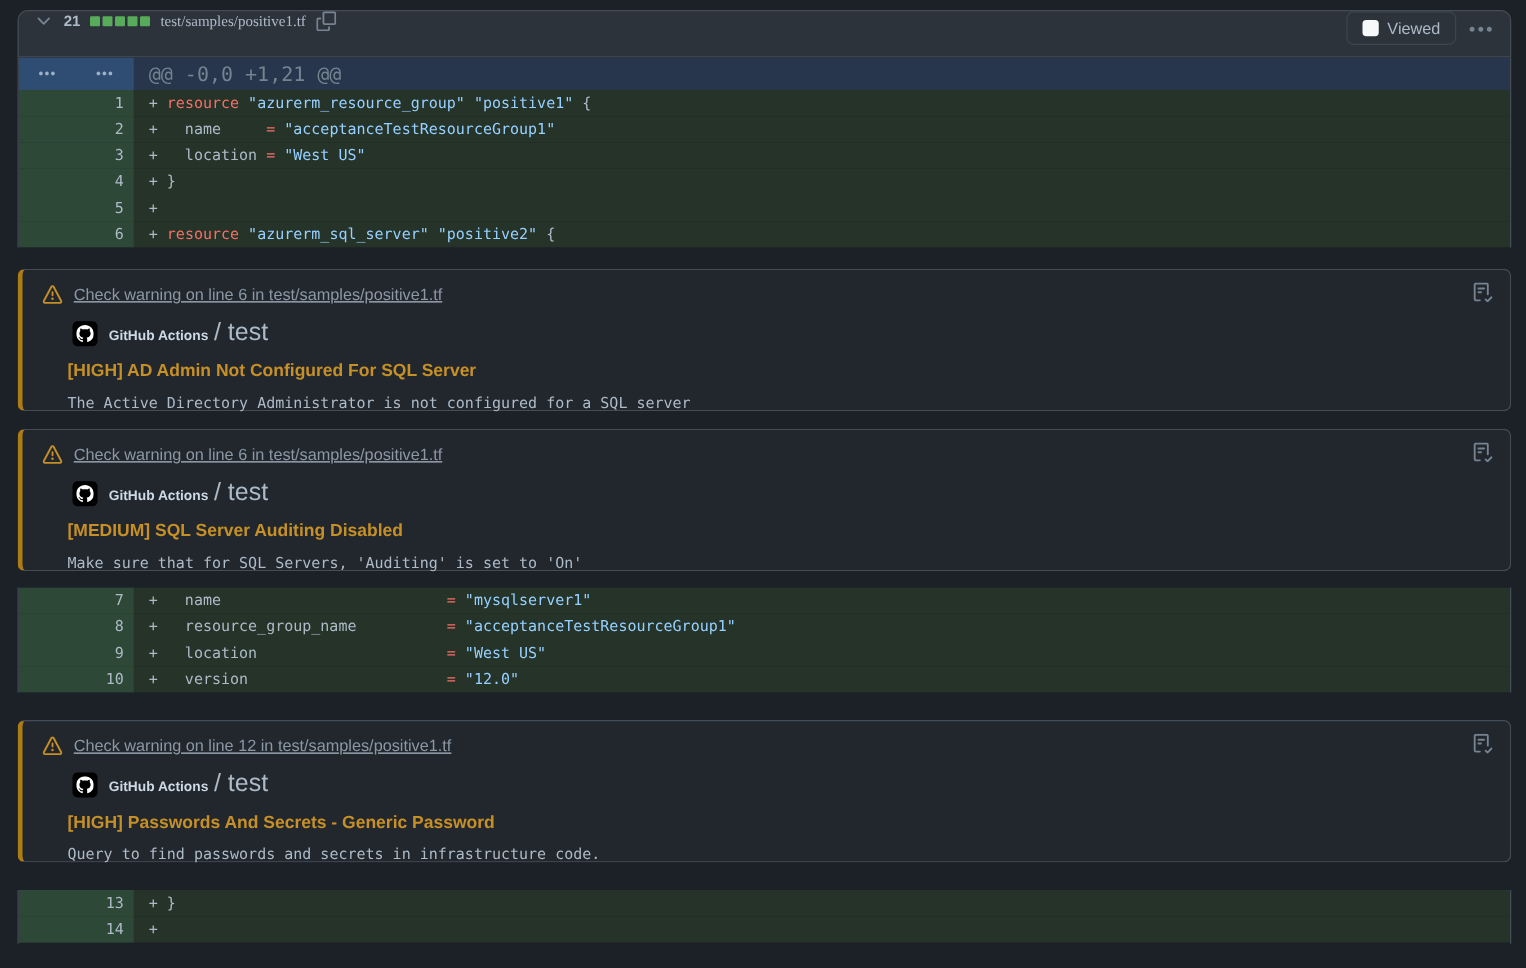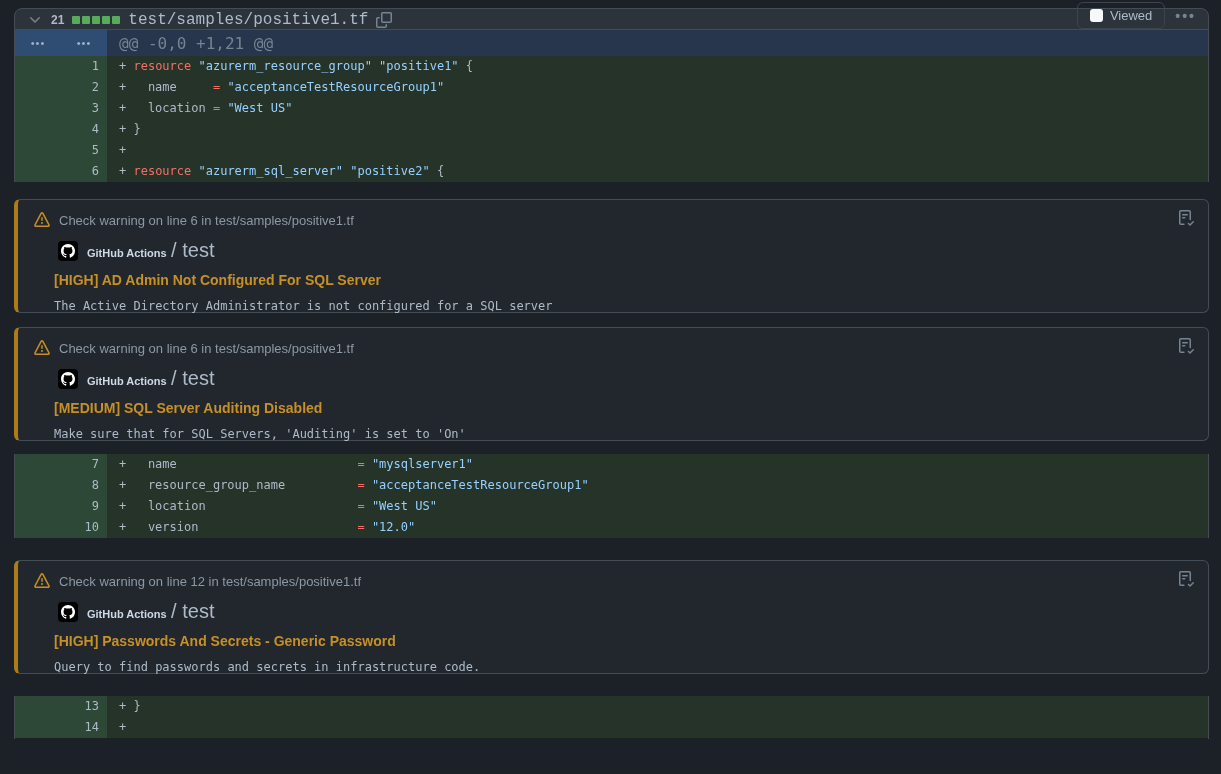--- a/index.html
+++ b/index.html
@@ -9,28 +9,28 @@
     --add-row:#253329; --add-gutter:#2d4836;
     --hunk-row:#27354d; --hunk-gutter:#2f4d72; --hunk-dots:#9db1c9;
     --warn-border:#ae7c14; --warn-fg:#c69026; --green:#57ab5a;
   }
   *{box-sizing:border-box;margin:0;padding:0;}
   html,body{width:1221px;height:774px;overflow:hidden;}
   body{background:var(--bg-page);font-family:"Liberation Sans",sans-serif;color:var(--fg);}
   .page{padding:8px 12px 0 14px;}
 
   
-  .file-header{height:22px;background:var(--bg-header);border:1px solid var(--border);
-    border-radius:8px 8px 0 0;display:flex;align-items:flex-end;padding:0 12px;}
+  .file-header{height:38px;background:var(--bg-header);border:1px solid var(--border);
+    border-radius:8px 8px 0 0;display:flex;align-items:flex-start;padding:0 12px;}
   .fh-left{display:flex;align-items:center;gap:8px;flex:1;min-width:0;}
   .icon-btn{background:none;border:none;cursor:pointer;display:inline-flex;align-items:center;color:var(--fg-muted);padding:0;}
   .chg-count{font-size:12px;font-weight:700;color:var(--fg);}
   .blocks{display:inline-flex;gap:2px;}
   .blocks i{width:8px;height:8px;background:var(--green);border-radius:1px;display:inline-block;}
-  .filename{font-family:Liberation Mono, monospace;font-size:16px;color:var(--fg);}
+  .filename{font-family:Liberation Serif, serif;font-size:12px;color:var(--fg);}
   .fh-right{display:flex;align-items:center;gap:10px;}
   .viewed-btn{display:inline-flex;align-items:center;gap:7px;background:transparent;
     border:1px solid #3d444d;border-radius:6px;padding:5px 12px;cursor:pointer;}
   .viewed-box{width:13px;height:13px;background:#f6f8fa;border-radius:3px;display:inline-block;}
   .viewed-label{font-size:13px;color:var(--fg);}
   .kebab{font-size:14px;letter-spacing:2px;color:var(--fg-muted);font-weight:700;}
 
   
   .code-section{border-left:1px solid var(--border);border-right:1px solid var(--border);overflow:hidden;}
   .hunk-row{display:flex;height:26px;background:var(--hunk-row);align-items:center;}
@@ -41,21 +41,21 @@
   .code-row .gutter{width:92px;flex:none;background:var(--add-gutter);display:flex;}
   .code-row .num{width:46px;text-align:right;padding-right:8px;font-family:"DejaVu Sans Mono",monospace;
     font-size:12px;line-height:21px;color:var(--fg);cursor:pointer;}
   .code-row pre{font-family:"DejaVu Sans Mono",monospace;font-size:12px;line-height:21px;
     padding-left:12px;color:var(--fg);white-space:pre;}
   .seg-k{color:var(--kw);} .seg-s{color:var(--str);} .seg-e{color:var(--kw);}
 
   
   .warning-box{background:var(--bg-card);border:1px solid var(--border);border-left:4px solid var(--warn-border);
     border-radius:6px;height:114px;padding:12px 16px;position:relative;}
-  .wb-row1{display:flex;align-items:flex-end;gap:9px;margin-bottom:11px;}
+  .wb-row1{display:flex;align-items:flex-start;gap:9px;margin-bottom:11px;text-decoration:underline;}
   .wb-header-text{font-size:13px;color:#8b98a5;}
   .wb-row2{display:flex;align-items:center;gap:9px;margin-left:24px;margin-bottom:10px;}
   .avatar{width:20px;height:20px;border-radius:4px;background:#000;display:flex;align-items:center;justify-content:center;flex:none;}
   .wb-app{font-size:11px;font-weight:700;color:var(--fg-bright);}
   .wb-context{font-size:20px;color:var(--fg);font-weight:400;}
   .wb-title{margin-left:20px;margin-bottom:11px;font-size:14px;font-weight:700;color:var(--warn-fg);}
   .wb-desc{margin-left:20px;font-family:"DejaVu Sans Mono",monospace;font-size:12px;color:var(--fg);}
   .wb-corner-btn{position:absolute;top:10px;right:14px;}
 
   .gap11{margin-top:22px;} .gap13{margin-top:13px;} .gap14{margin-top:14px;} .gap17{margin-top:17px;}

